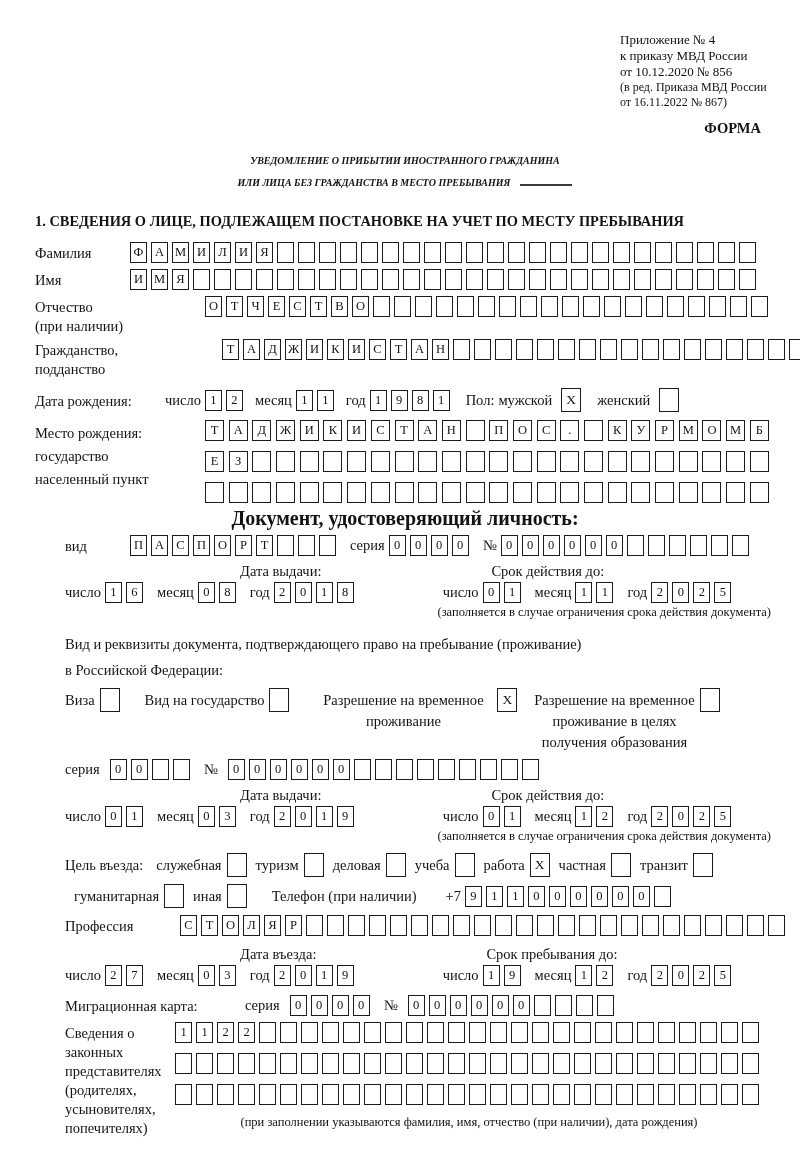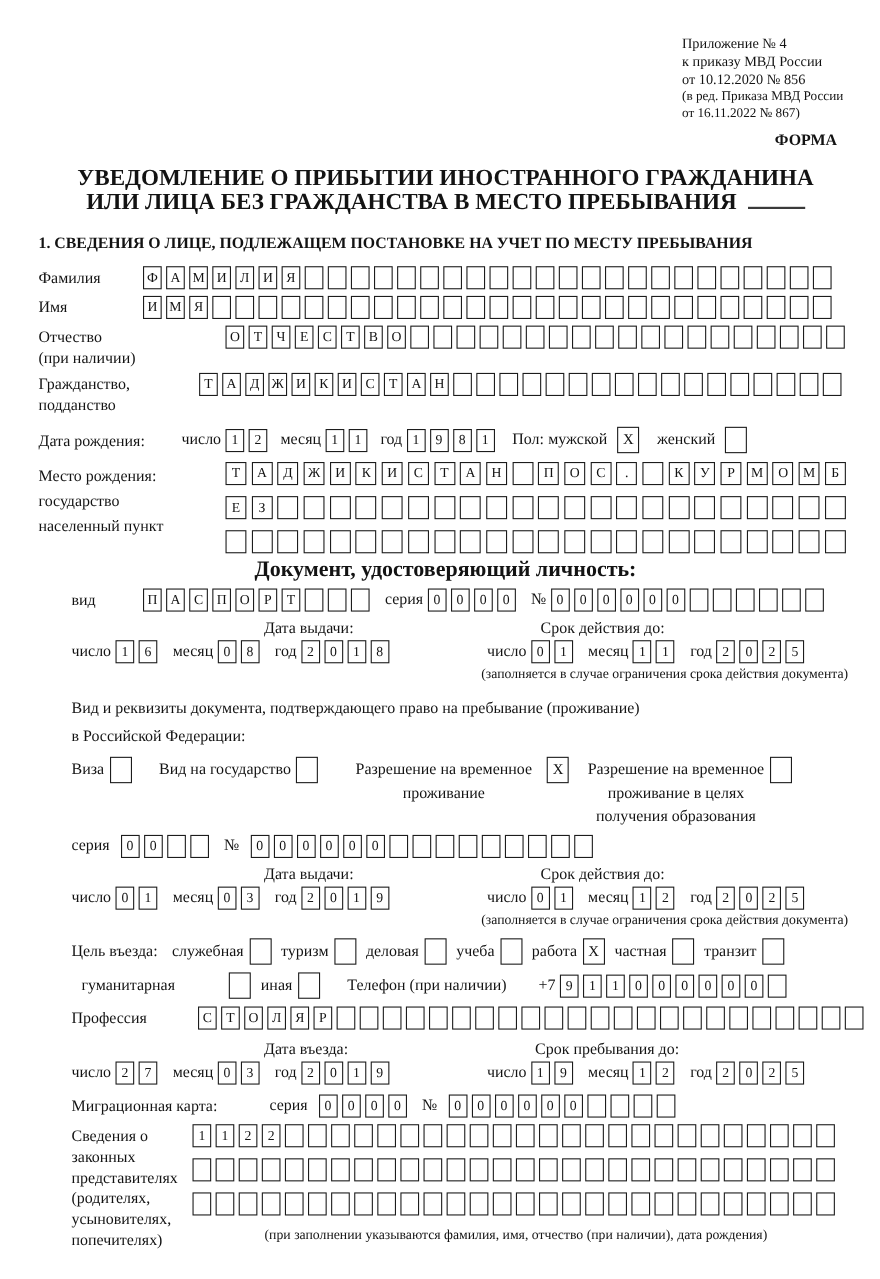--- a/index.html
+++ b/index.html
@@ -10,21 +10,21 @@
     color: #131313;
     font-family: "Liberation Serif", "DejaVu Serif", serif;
     overflow: hidden;
   }
   .page { width: 100%; height: 100%; padding: 32px 25px 0 35px; }
 
   .annex { margin-left: 585px; font-size: 13px; line-height: 16px; }
   .annex .small { font-size: 12px; line-height: 15px; }
   .form-label { margin-top: 10px; text-align: right; padding-right: 14px; font-weight: bold; font-size: 14.5px; }
 
-  .title { margin-top: 13px; text-align: center; font-weight: bold; font-size: 21px; line-height: 22px; }
+  .title { margin-top: 13px; text-align: center; font-weight: bold; font-size: 10px; line-height: 22px; font-style: italic; }
   .blank-line { display: inline-block; width: 52px; border-bottom: 2px solid #3a3a3a; margin-left: 10px; }
 
   .section-heading { margin-top: 19px; font-weight: bold; font-size: 14.4px; }
 
   .row { display: flex; align-items: flex-start; margin-top: 6px; }
   .row.center-v { align-items: center; }
   .indent { margin-left: 30px; }
 
   .label { flex: none; font-size: 14.5px; line-height: 19px; padding-top: 2px; }
   .w95 { width: 95px; } .w130 { width: 130px; } .w146 { width: 146px; }
@@ -39,21 +39,21 @@
   }
   .cells-wide .cell { width: 19px; margin-right: 4.7px; }
   .stack { flex: none; }
   .stack > .cells { margin-bottom: 10px; }
   .stack > .cells:last-child { margin-bottom: 0; }
 
   .dgroup { display: flex; align-items: center; flex: none; }
   .dlabel { font-size: 14.5px; margin-right: 4px; flex: none; }
   .g6 { margin-left: 6px; } .g8 { margin-left: 8px; } .g10 { margin-left: 10px; }
   .g12 { margin-left: 12px; } .g16 { margin-left: 16px; } .g25 { margin-left: 25px; }
-  .g65 { margin-left: 65px; gap: 44px; } .g85 { margin-left: 85px; }
+  .g65 { margin-left: 65px; } .g85 { margin-left: 85px; }
 
   .checkbox {
     flex: none; display: inline-flex; align-items: center; justify-content: center;
     width: 20px; height: 24px; border: 1.6px solid #1c1c1c; font-size: 13.5px; margin-left: 5px;
     background: #fff;
   }
   .dheaders { display: flex; font-size: 14.5px; margin-top: 7px; }
   .dh1 { margin-left: 175px; } .dh2 { margin-left: 170px; }
   .note { font-size: 12.5px; text-align: right; margin-top: 2px; padding-right: 4px; }
   .intro { font-size: 14.5px; line-height: 26px; margin-top: 11px; }
@@ -197,21 +197,21 @@
         <span class="cell"></span>
         <span class="cell"></span>
         <span class="cell"></span>
         <span class="cell"></span>
         <span class="cell"></span>
         <span class="cell"></span>
         <span class="cell"></span>
       </div>
   </div>
 
-  <div class="row" style="margin-top:3px;">
+  <div class="row" style="margin-top:3px;gap:41px;">
     <div class="label w146">
       <div>Гражданство,</div>
       <div>подданство</div>
     </div>
     <div class="cells">
         <span class="cell">Т</span>
         <span class="cell">А</span>
         <span class="cell">Д</span>
         <span class="cell">Ж</span>
         <span class="cell">И</span>

